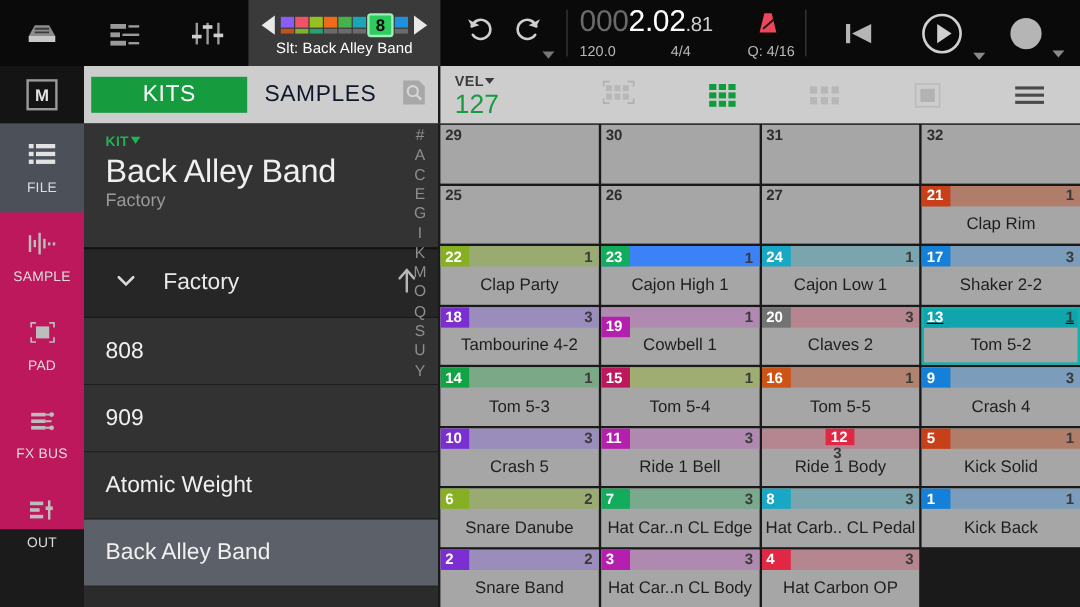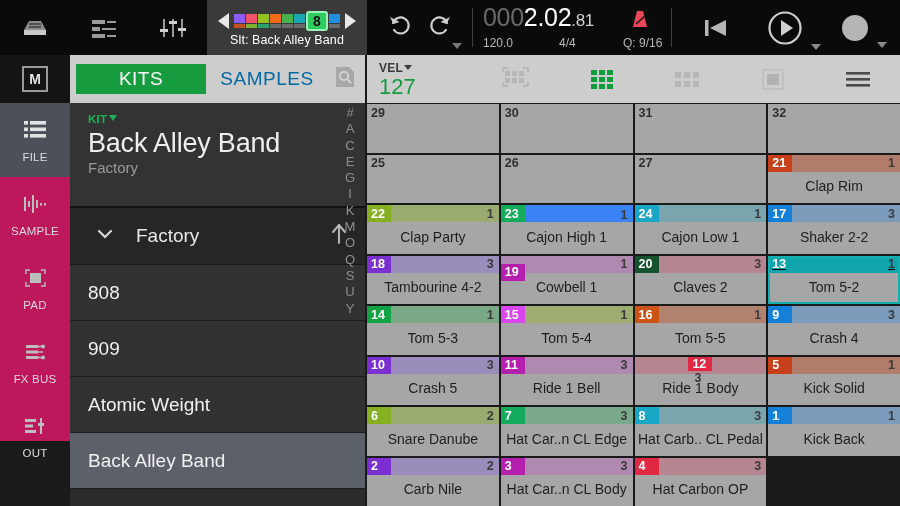--- a/index.html
+++ b/index.html
@@ -44,21 +44,21 @@
   .tp-caret { position:absolute; right:-14px; bottom:-2px; width:0;height:0;border-left:5px solid transparent;border-right:5px solid transparent;border-top:6px solid #8a8a8a; }
 
   
   .bar2 { position:absolute; left:0; top:55px; width:900px; height:48px; display:flex; }
   .m-box { width:70px; background:#141414; display:flex;align-items:center;justify-content:center; }
   .m-sq { width:26px;height:26px;border:2px solid #9a9a9a; display:flex;align-items:center;justify-content:center;
     color:#e4e4e4; font-size:14px; font-weight:bold; }
   .tabs { width:295px; background:#cdcdcd; display:flex; align-items:center; padding:0 6px; gap:0; }
   .tab { height:30px; display:flex; align-items:center; justify-content:center; font-size:19px; letter-spacing:.5px; }
   .tab.kits { width:130px; background:#169b3f; color:#fff; }
-  .tab.samples { width:122px; color:#0369a1; }
+  .tab.samples { width:122px; color:#0f172a; }
   .search-ico { margin-left:4px; }
   .bar2-right { flex:1; background:#cdcdcd; display:flex; align-items:center; border-left:2px solid #1a1a1a;}
   .vel { width:110px; padding-left:12px; }
   .vel-lbl { font-size:12px; color:#3b3b3b; font-weight:bold; letter-spacing:.3px;}
   .vel-lbl i { display:inline-block; width:0;height:0;border-left:4px solid transparent;border-right:4px solid transparent;border-top:5px solid #3b3b3b; margin-left:1px; vertical-align:2px;}
   .vel-val { font-size:22px; color:#169b3f; line-height:22px; margin-top:1px;}
   .vico { flex:1; display:flex; align-items:center; justify-content:center; }
 
   
   .leftnav { position:absolute; left:0; top:103px; width:70px; height:338px; background:#be185d; }
@@ -188,21 +188,21 @@
     </div>
     <div class="vsep"></div>
 
     <div class="tb-time">
       <div class="time-main">
         <span class="dim">000</span><span>2.02</span><span class="sm">.81</span>
       </div>
       <div class="time-sub">
         <span>120.0</span>
         <span>4/4</span>
-        <span class="q-flag">Q: 9/16</span>
+        <span class="q-flag">Q: 4/16</span>
       </div>
     </div>
     <div style="position:absolute;left:632px;top:10px;">
       <svg width="16" height="18" viewBox="0 0 16 18">
           <path d="M5 1 H11 L15 17 H1 Z" fill="#f0465c"></path>
           <path d="M4 14 L13 6" stroke="#1a1a1a" stroke-width="1.6"></path>
         </svg>
     </div>
     <div class="vsep"></div>
 
@@ -532,42 +532,42 @@
       </div>
       <div class="pad">
         <div class="pad-hdr" style="background: rgb(176, 137, 176);">
           <div class="pad-num" style="background: rgb(181, 31, 174); margin-top: 16px;">19</div>
           <div class="pad-cnt">1</div>
         </div>
         <div class="pad-name">Cowbell 1</div>
       </div>
       <div class="pad">
         <div class="pad-hdr" style="background: rgb(181, 134, 143);">
-          <div class="pad-num" style="background: #14532d;">20</div>
+          <div class="pad-num" style="background: #737373;">20</div>
           <div class="pad-cnt">3</div>
         </div>
         <div class="pad-name">Claves 2</div>
       </div>
       <div class="pad sel">
         <div class="pad-hdr" style="background: rgb(16, 165, 173); text-decoration: underline;">
           <div class="pad-num" style="background: rgb(16, 165, 173);">13</div>
           <div class="pad-cnt">1</div>
         </div>
         <div class="pad-name">Tom 5-2</div>
       </div>
       <div class="pad">
         <div class="pad-hdr" style="background: rgb(123, 169, 135);">
           <div class="pad-num" style="background: rgb(18, 164, 68);">14</div>
           <div class="pad-cnt">1</div>
         </div>
         <div class="pad-name">Tom 5-3</div>
       </div>
       <div class="pad">
         <div class="pad-hdr" style="background: rgb(159, 172, 114);">
-          <div class="pad-num" style="background: #d946ef;">15</div>
+          <div class="pad-num" style="background: #be185d;">15</div>
           <div class="pad-cnt">1</div>
         </div>
         <div class="pad-name">Tom 5-4</div>
       </div>
       <div class="pad">
         <div class="pad-hdr" style="background: rgb(178, 130, 112);">
           <div class="pad-num" style="background: rgb(204, 84, 22);">16</div>
           <div class="pad-cnt">1</div>
         </div>
         <div class="pad-name">Tom 5-5</div>
@@ -633,21 +633,21 @@
           <div class="pad-num" style="background: rgb(21, 128, 216);">1</div>
           <div class="pad-cnt">1</div>
         </div>
         <div class="pad-name">Kick Back</div>
       </div>
       <div class="pad">
         <div class="pad-hdr" style="background: rgb(154, 140, 187);">
           <div class="pad-num" style="background: rgb(124, 47, 208);">2</div>
           <div class="pad-cnt">2</div>
         </div>
-        <div class="pad-name">Carb Nile</div>
+        <div class="pad-name">Snare Band</div>
       </div>
       <div class="pad">
         <div class="pad-hdr" style="background: rgb(176, 137, 176);">
           <div class="pad-num" style="background: rgb(181, 31, 174);">3</div>
           <div class="pad-cnt">3</div>
         </div>
         <div class="pad-name">Hat Car..n CL Body</div>
       </div>
       <div class="pad">
         <div class="pad-hdr" style="background: rgb(181, 134, 143);">

